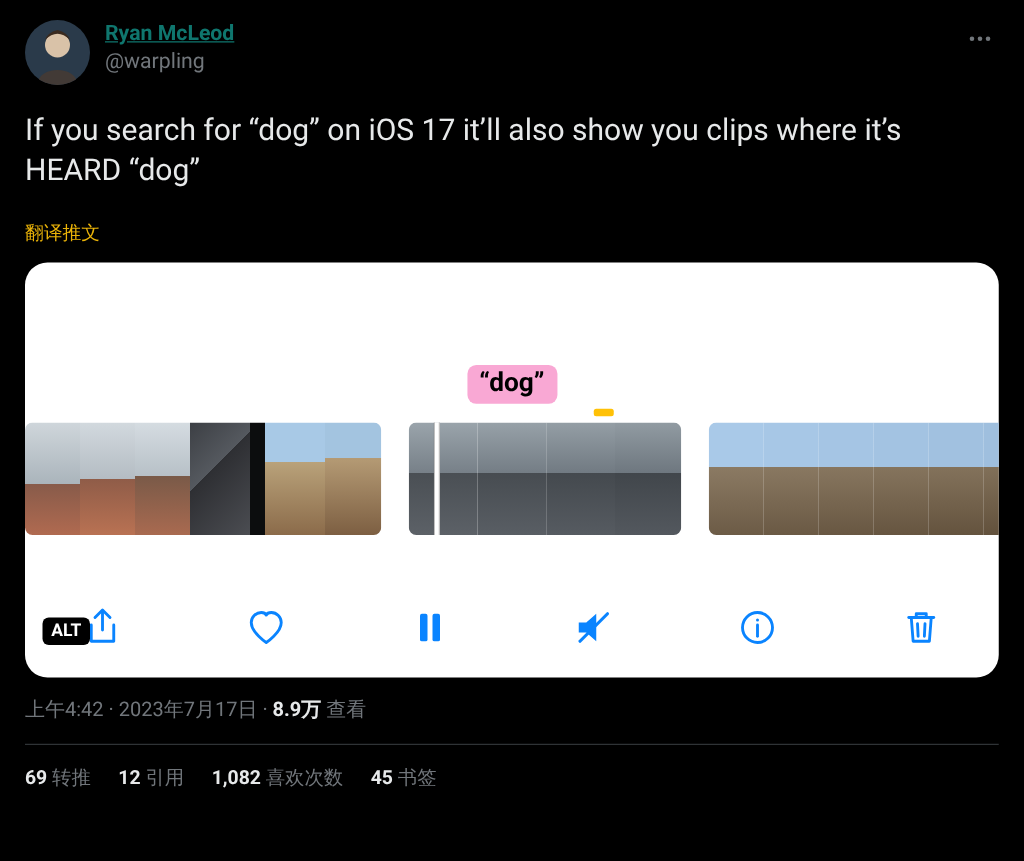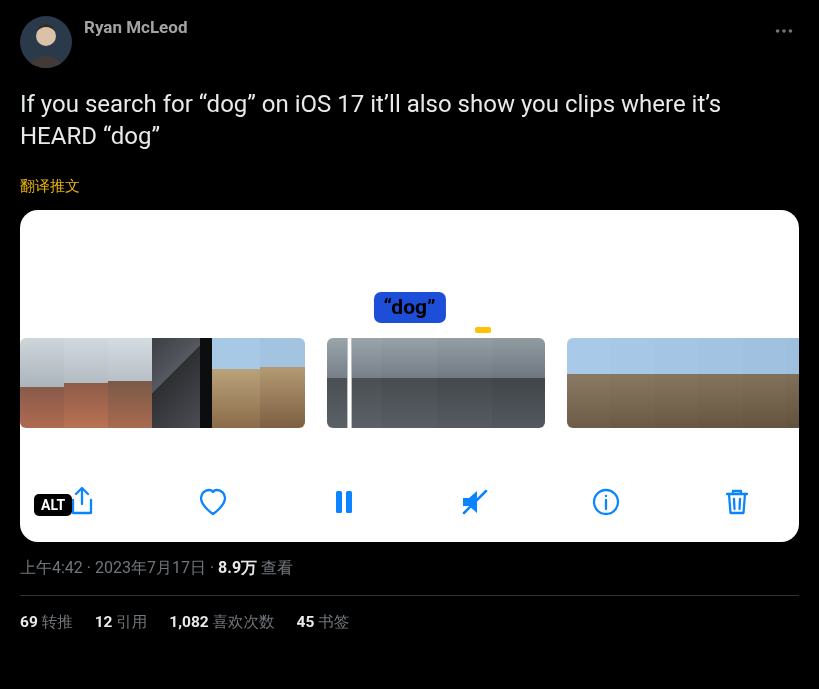--- a/index.html
+++ b/index.html
@@ -26,21 +26,22 @@
     border-radius: 50%;
     overflow: hidden;
     flex-shrink: 0;
     margin-right: 12px;
   }
   .avatar svg { width: 100%; height: 100%; display: block; }
   .name-col { display: flex; flex-direction: column; line-height: 1.3; }
   .display-name {
     font-weight: 700;
     font-size: 17px;
-    color: #a3a3a3;
+    color: #0f766e;
+    text-decoration: underline;
   }
   .handle {
     color: #71767b;
     font-size: 17px;
   }
   .more {
     position: absolute;
     right: 0;
     top: 0;
     color: #71767b;
@@ -70,21 +71,21 @@
     overflow: hidden;
     position: relative;
     width: 100%;
     height: 332px;
   }
   .search-pill {
     position: absolute;
     top: 82px;
     left: 50%;
     transform: translateX(-50%);
-    background: #1d4ed8;
+    background: #f9a8d4;
     color: #000;
     font-weight: 700;
     font-size: 21px;
     padding: 3px 10px 4px;
     border-radius: 7px;
   }
   .tick {
     position: absolute;
     top: 117px;
     left: 455px;
@@ -185,20 +186,21 @@
     <div class="avatar">
       <svg viewBox="0 0 52 52">
         <rect width="52" height="52" fill="#2a3a4a"></rect>
         <circle cx="26" cy="20" r="10" fill="#d9c2a8"></circle>
         <path d="M10 52 C10 36 42 36 42 52 Z" fill="#423a36"></path>
         <path d="M16 16 Q26 6 36 16 Q34 10 26 8 Q18 10 16 16 Z" fill="#3a2a1f"></path>
       </svg>
     </div>
     <div class="name-col">
       <span class="display-name">Ryan McLeod</span>
+      <span class="handle">@warpling</span>
     </div>
     <div class="more">
       <svg viewBox="0 0 24 24" width="22" height="22" fill="currentColor">
           <circle cx="5" cy="12" r="2"></circle>
           <circle cx="12" cy="12" r="2"></circle>
           <circle cx="19" cy="12" r="2"></circle>
         </svg>
     </div>
   </div>
 

